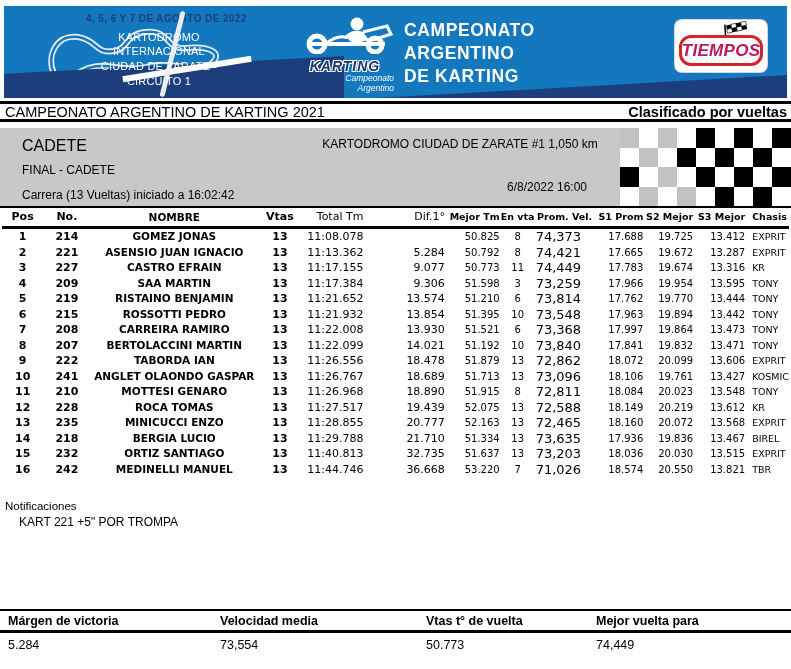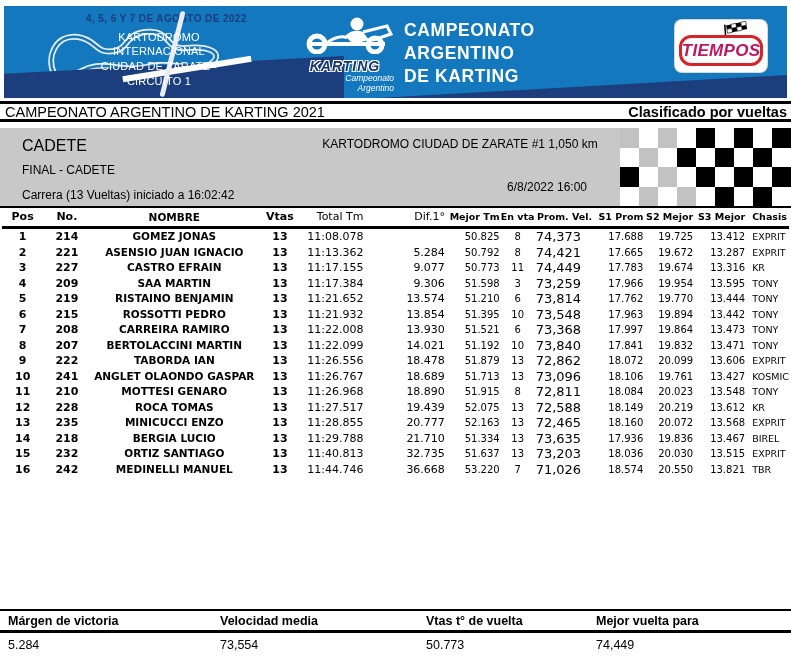--- a/index.html
+++ b/index.html
@@ -447,20 +447,24 @@
           <td class="c7">7</td>
           <td class="c8">71,026</td>
           <td class="c9">18.574</td>
           <td class="c10">20.550</td>
           <td class="c11">13.821</td>
           <td class="c12">TBR</td>
         </tr>
       </tbody>
   </table>
 
+  <div class="notifications">
+    <div>Notificaciones</div>
+    <div class="notif-item">KART 221 +5" POR TROMPA</div>
+  </div>
 
   <div class="summary">
     <div class="summary-grid summary-labels" id="summary-labels">
         <div class="cell">Márgen de victoria</div>
         <div class="cell">Velocidad media</div>
         <div class="cell">Vtas t° de vuelta</div>
         <div class="cell">Mejor vuelta para</div>
       </div>
     <div class="summary-grid summary-values" id="summary-values">
         <div class="cell">5.284</div>

